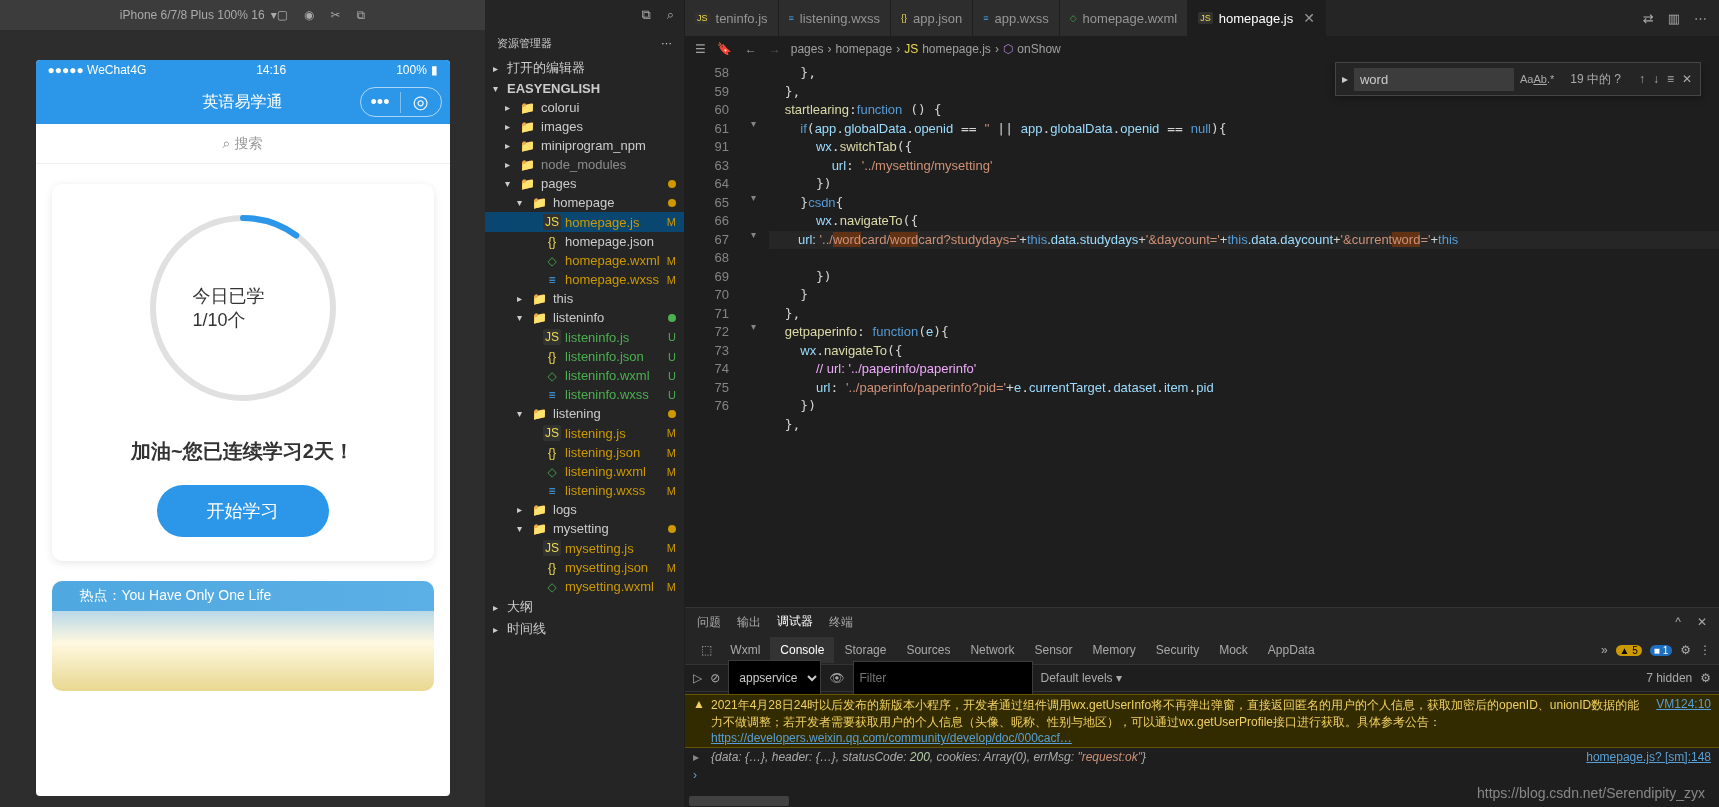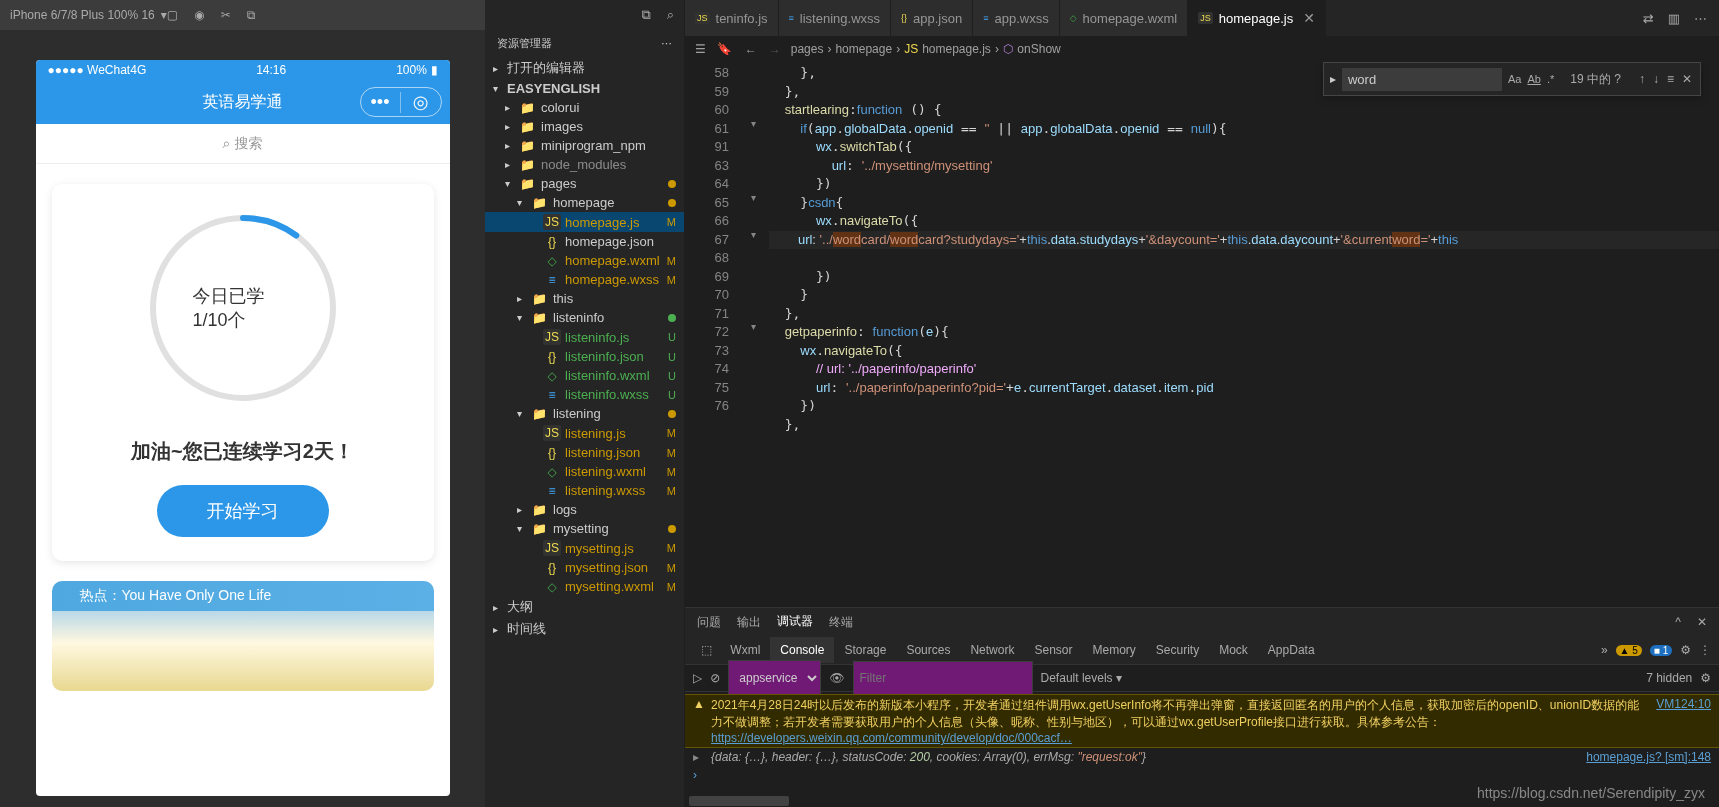--- a/index.html
+++ b/index.html
@@ -1,20 +1,20 @@
 <!DOCTYPE html>
 <html><head>
   <meta charset="utf-8">
   <style>
     * { margin: 0; padding: 0; box-sizing: border-box; font-family: "Segoe UI", Arial, sans-serif; }
     body { background: #1e1e1e; color: #ccc; display: flex; height: 807px; width: 1719px; overflow: hidden; font-size: 13px; }
     
     
     .simulator-panel { width: 485px; background: #2d2d2d; display: flex; flex-direction: column; }
-    .sim-toolbar { height: 30px; background: #3c3c3c; display: flex; align-items: center; padding: 0 10px; justify-content: flex-start; color: #aaa; font-size: 12px; }
+    .sim-toolbar { height: 30px; background: #3c3c3c; display: flex; align-items: center; padding: 0 17px; justify-content: center; color: #aaa; font-size: 12px; }
     .sim-toolbar-right { display: flex; gap: 16px; }
     .sim-toolbar-right span { cursor: pointer; }
     .sim-device { display: flex; align-items: center; gap: 6px; }
     
     .phone-frame { width: 414px; height: 736px; background: #fff; margin: 30px auto 0; border-radius: 4px; overflow: hidden; }
     .phone-status { height: 20px; background: #2c97e8; color: #fff; display: flex; align-items: center; justify-content: space-between; padding: 0 12px; font-size: 12px; }
     .phone-status .left, .phone-status .right { display: flex; align-items: center; gap: 4px; }
     .phone-nav { height: 44px; background: #2c97e8; color: #fff; display: flex; align-items: center; justify-content: center; position: relative; font-size: 16px; }
     .phone-nav-right { position: absolute; right: 8px; display: flex; gap: 4px; }
     .capsule { display: flex; border: 1px solid rgba(255,255,255,0.6); border-radius: 16px; overflow: hidden; height: 30px; align-items: center; }
@@ -72,40 +72,40 @@
     .gutter div { padding-right: 20px; height: 18.5px; line-height: 18.5px; }
     .fold-col { width: 20px; position: relative; }
     .fold-mark { position: absolute; left: 2px; color: #858585; font-size: 10px; }
     .code { flex: 1; font-family: Consolas, monospace; font-size: 13px; line-height: 18.5px; white-space: pre; color: #d4d4d4; padding-top: 2px; overflow: hidden; }
     .kw { color: #569cd6; } .fn { color: #dcdcaa; } .prop { color: #9cdcfe; } .str { color: #ce9178; } .cmt { color: #f0abfc; } .hl { background: #613214; }
     .curline { background: rgba(255,255,255,0.04); display: block; width: 100%; }
     
     .find-widget { position: absolute; top: 0; right: 18px; background: #252526; border: 1px solid #454545; display: flex; align-items: center; height: 34px; font-size: 12px; box-shadow: 0 2px 8px rgba(0,0,0,0.3); }
     .find-widget .toggle { width: 18px; text-align: center; color: #ccc; cursor: pointer; }
     .find-input { background: #3c3c3c; color: #ccc; border: none; padding: 4px 6px; width: 160px; font-size: 13px; }
-    .find-widget .opts { display: flex; gap: 6px; padding: 0 6px; color: #aaa; font-size: 11px; }
+    .find-widget .opts { display: flex; padding: 0 6px; color: #aaa; font-size: 11px; }
     .find-widget .result { padding: 0 10px; color: #aaa; }
     .find-widget .nav { display: flex; gap: 8px; padding: 0 8px; color: #aaa; }
     
     
     .bottom-panel { height: 200px; background: #1e1e1e; display: flex; flex-direction: column; border-top: 1px solid #333; }
     .panel-tabs { height: 28px; display: flex; align-items: center; gap: 16px; padding: 0 12px; background: #252526; font-size: 12px; color: #aaa; }
     .panel-tabs .ptab { cursor: pointer; padding: 6px 0; }
     .panel-tabs .ptab.active { color: #fff; border-bottom: 1px solid #fff; }
     .panel-tabs .spacer { flex: 1; }
     .devtools-tabs { height: 28px; display: flex; align-items: center; padding: 0 8px; background: #252526; font-size: 12px; color: #aaa; gap: 0; }
     .devtools-tabs .dtab { padding: 6px 10px; cursor: pointer; }
     .devtools-tabs .dtab.active { background: #333; color: #fff; }
     .devtools-tabs .dt-icons { display: flex; gap: 10px; padding: 0 8px; }
     .devtools-tabs .dt-right { margin-left: auto; display: flex; align-items: center; gap: 8px; }
     .badge-warn { background: #cc9900; color: #000; font-size: 10px; padding: 0 4px; border-radius: 8px; }
     .badge-info { background: #1e6fbf; color: #fff; font-size: 10px; padding: 0 4px; border-radius: 8px; }
     
     .console-toolbar { height: 28px; display: flex; align-items: center; gap: 8px; padding: 0 8px; font-size: 12px; color: #aaa; border-top: 1px solid #333; border-bottom: 1px solid #333; }
-    .console-toolbar select, .console-toolbar input { background: #701a75; color: #ccc; border: 1px solid #3c3c3c; padding: 9px 6px; font-size: 12px; }
+    .console-toolbar select, .console-toolbar input { background: #000000; color: #ccc; border: 1px solid #3c3c3c; padding: 9px 6px; font-size: 12px; }
     .console-toolbar .flex-spacer { flex: 1; }
     
     .console-content { flex: 1; overflow: auto; font-size: 12px; padding: 2px 0; font-family: Consolas, monospace; }
     .console-row { display: flex; padding: 2px 8px; align-items: flex-start; gap: 6px; }
     .console-row.warning { background: #332b00; color: #f0d060; border-top: 1px solid #665500; border-bottom: 1px solid #665500; }
     .console-row .marker { width: 12px; }
     .console-row .msg { flex: 1; }
     .console-row .src { color: #5a9fd4; text-decoration: underline; }
     .link { color: #5a9fd4; text-decoration: underline; }
     .prompt-row { padding: 2px 8px; color: #5a9fd4; }

